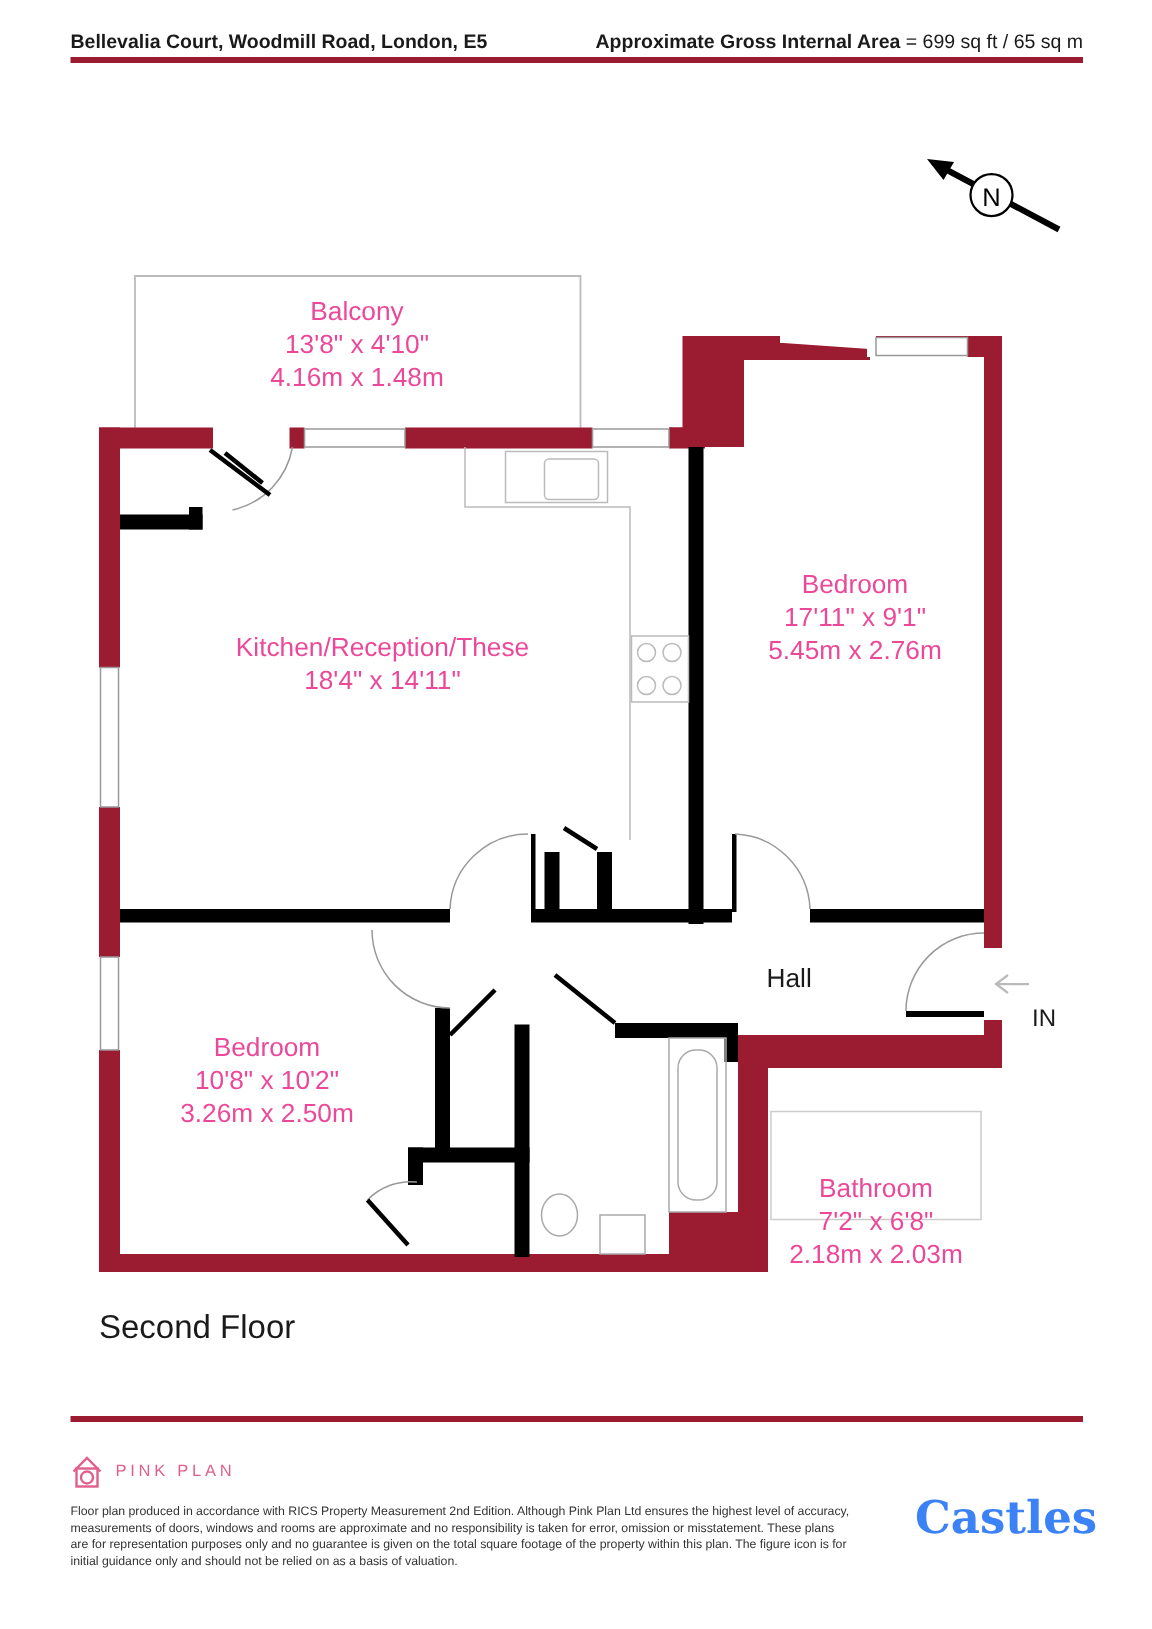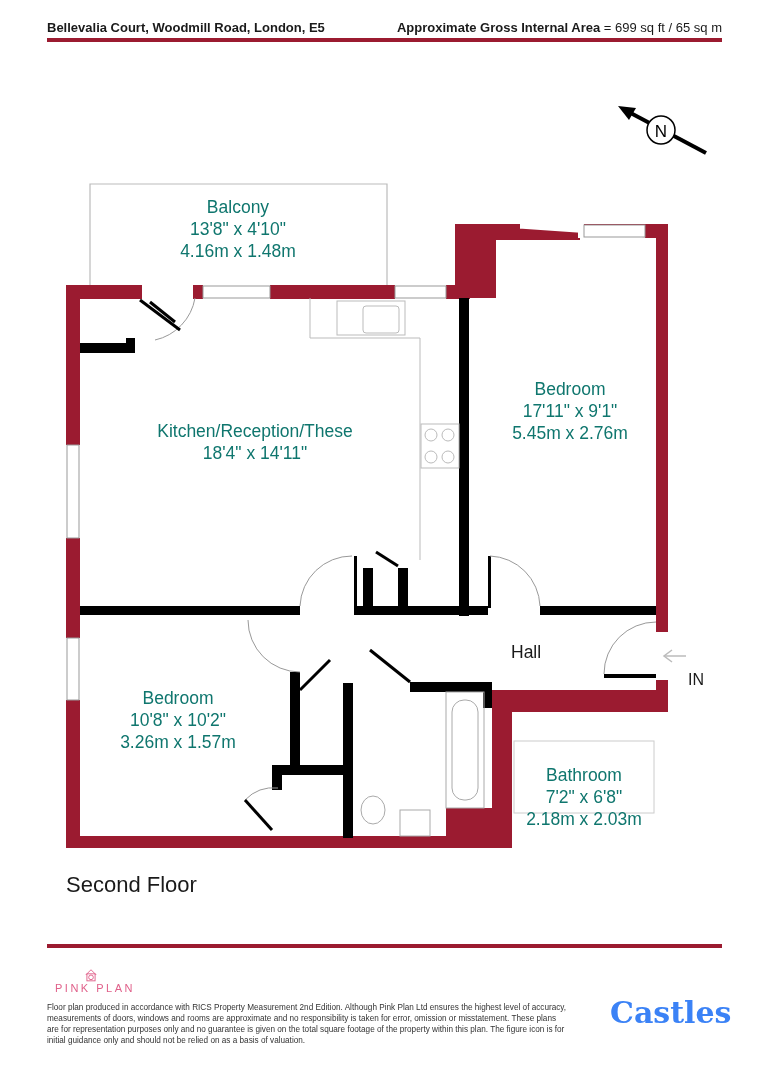--- a/index.html
+++ b/index.html
@@ -3,25 +3,25 @@
 <meta charset="utf-8">
 <style>
   html, body { margin: 0; padding: 0; background: #ffffff; }
   body { width: 768px; height: 1086px; position: relative; overflow: hidden; font-family: "Liberation Sans", sans-serif; color: #1a1a1a; }
   .header { position: absolute; left: 47px; top: 18px; width: 675px; height: 24px; }
   .header .address { position: absolute; left: 0; top: 2px; font-size: 13px; font-weight: bold; }
   .header .area { position: absolute; right: 0; top: 2px; font-size: 13px; }
   .header .area b { font-weight: bold; }
   .rule { position: absolute; left: 47px; width: 675px; height: 4px; background: #9b1b30; }
   .plan { position: absolute; left: 0; top: 0; width: 768px; height: 940px; }
-  .room-label { position: absolute; text-align: center; font-size: 17.5px; line-height: 22px; color: #0f766e; }
+  .room-label { position: absolute; text-align: center; font-size: 17.5px; line-height: 22px; color: #ec4899; }
   .floor-label { position: absolute; left: 66px; top: 872px; font-size: 22px; }
   .hall-label { position: absolute; left: 511px; top: 642px; font-size: 17.5px; }
   .in-label { position: absolute; left: 688px; top: 671px; font-size: 16px; }
-  .pink { position: absolute; left: 47px; top: 968px; height: 26px; display:flex; align-items:center;flex-direction:column; }
+  .pink { position: absolute; left: 47px; top: 968px; height: 26px; display:flex; align-items:center; }
   .pink span { color: #e0608a; font-size: 11px; letter-spacing: 2.5px; margin-left: 8px; }
   .disclaimer { position: absolute; left: 47px; top: 1002px; width: 520px; font-size: 8.2px; line-height: 11px; color: #333; }
   .castles { position: absolute; left: 610px; top: 995px; font-family: "DejaVu Serif", serif; font-size: 30px; font-weight: bold; color: #3b82f6; }
 </style>
 </head>
 <body>
 
 <div class="header">
   <div class="address">Bellevalia Court, Woodmill Road, London, E5</div>
   <div class="area"><b>Approximate Gross Internal Area</b><span> = 699 sq ft / 65 sq m</span></div>
@@ -142,23 +142,23 @@
   <div>18'4" x 14'11"</div>
 </div>
 <div class="room-label" style="left:480px;top:378px;width:180px">
   <div>Bedroom</div>
   <div>17'11" x 9'1"</div>
   <div>5.45m x 2.76m</div>
 </div>
 <div class="room-label" style="left:88px;top:687px;width:180px">
   <div>Bedroom</div>
   <div>10'8" x 10'2"</div>
-  <div>3.26m x 1.57m</div>
+  <div>3.26m x 2.50m</div>
 </div>
-<div class="room-label" style="left:514px;top:764px;width:140px">
+<div class="room-label" style="left:514px;top:781px;width:140px">
   <div>Bathroom</div>
   <div>7'2" x 6'8"</div>
   <div>2.18m x 2.03m</div>
 </div>
 
 <div class="hall-label">Hall</div>
 <div class="in-label">IN</div>
 <div class="floor-label">Second Floor</div>
 
 <div class="rule" style="top:944px"></div>

